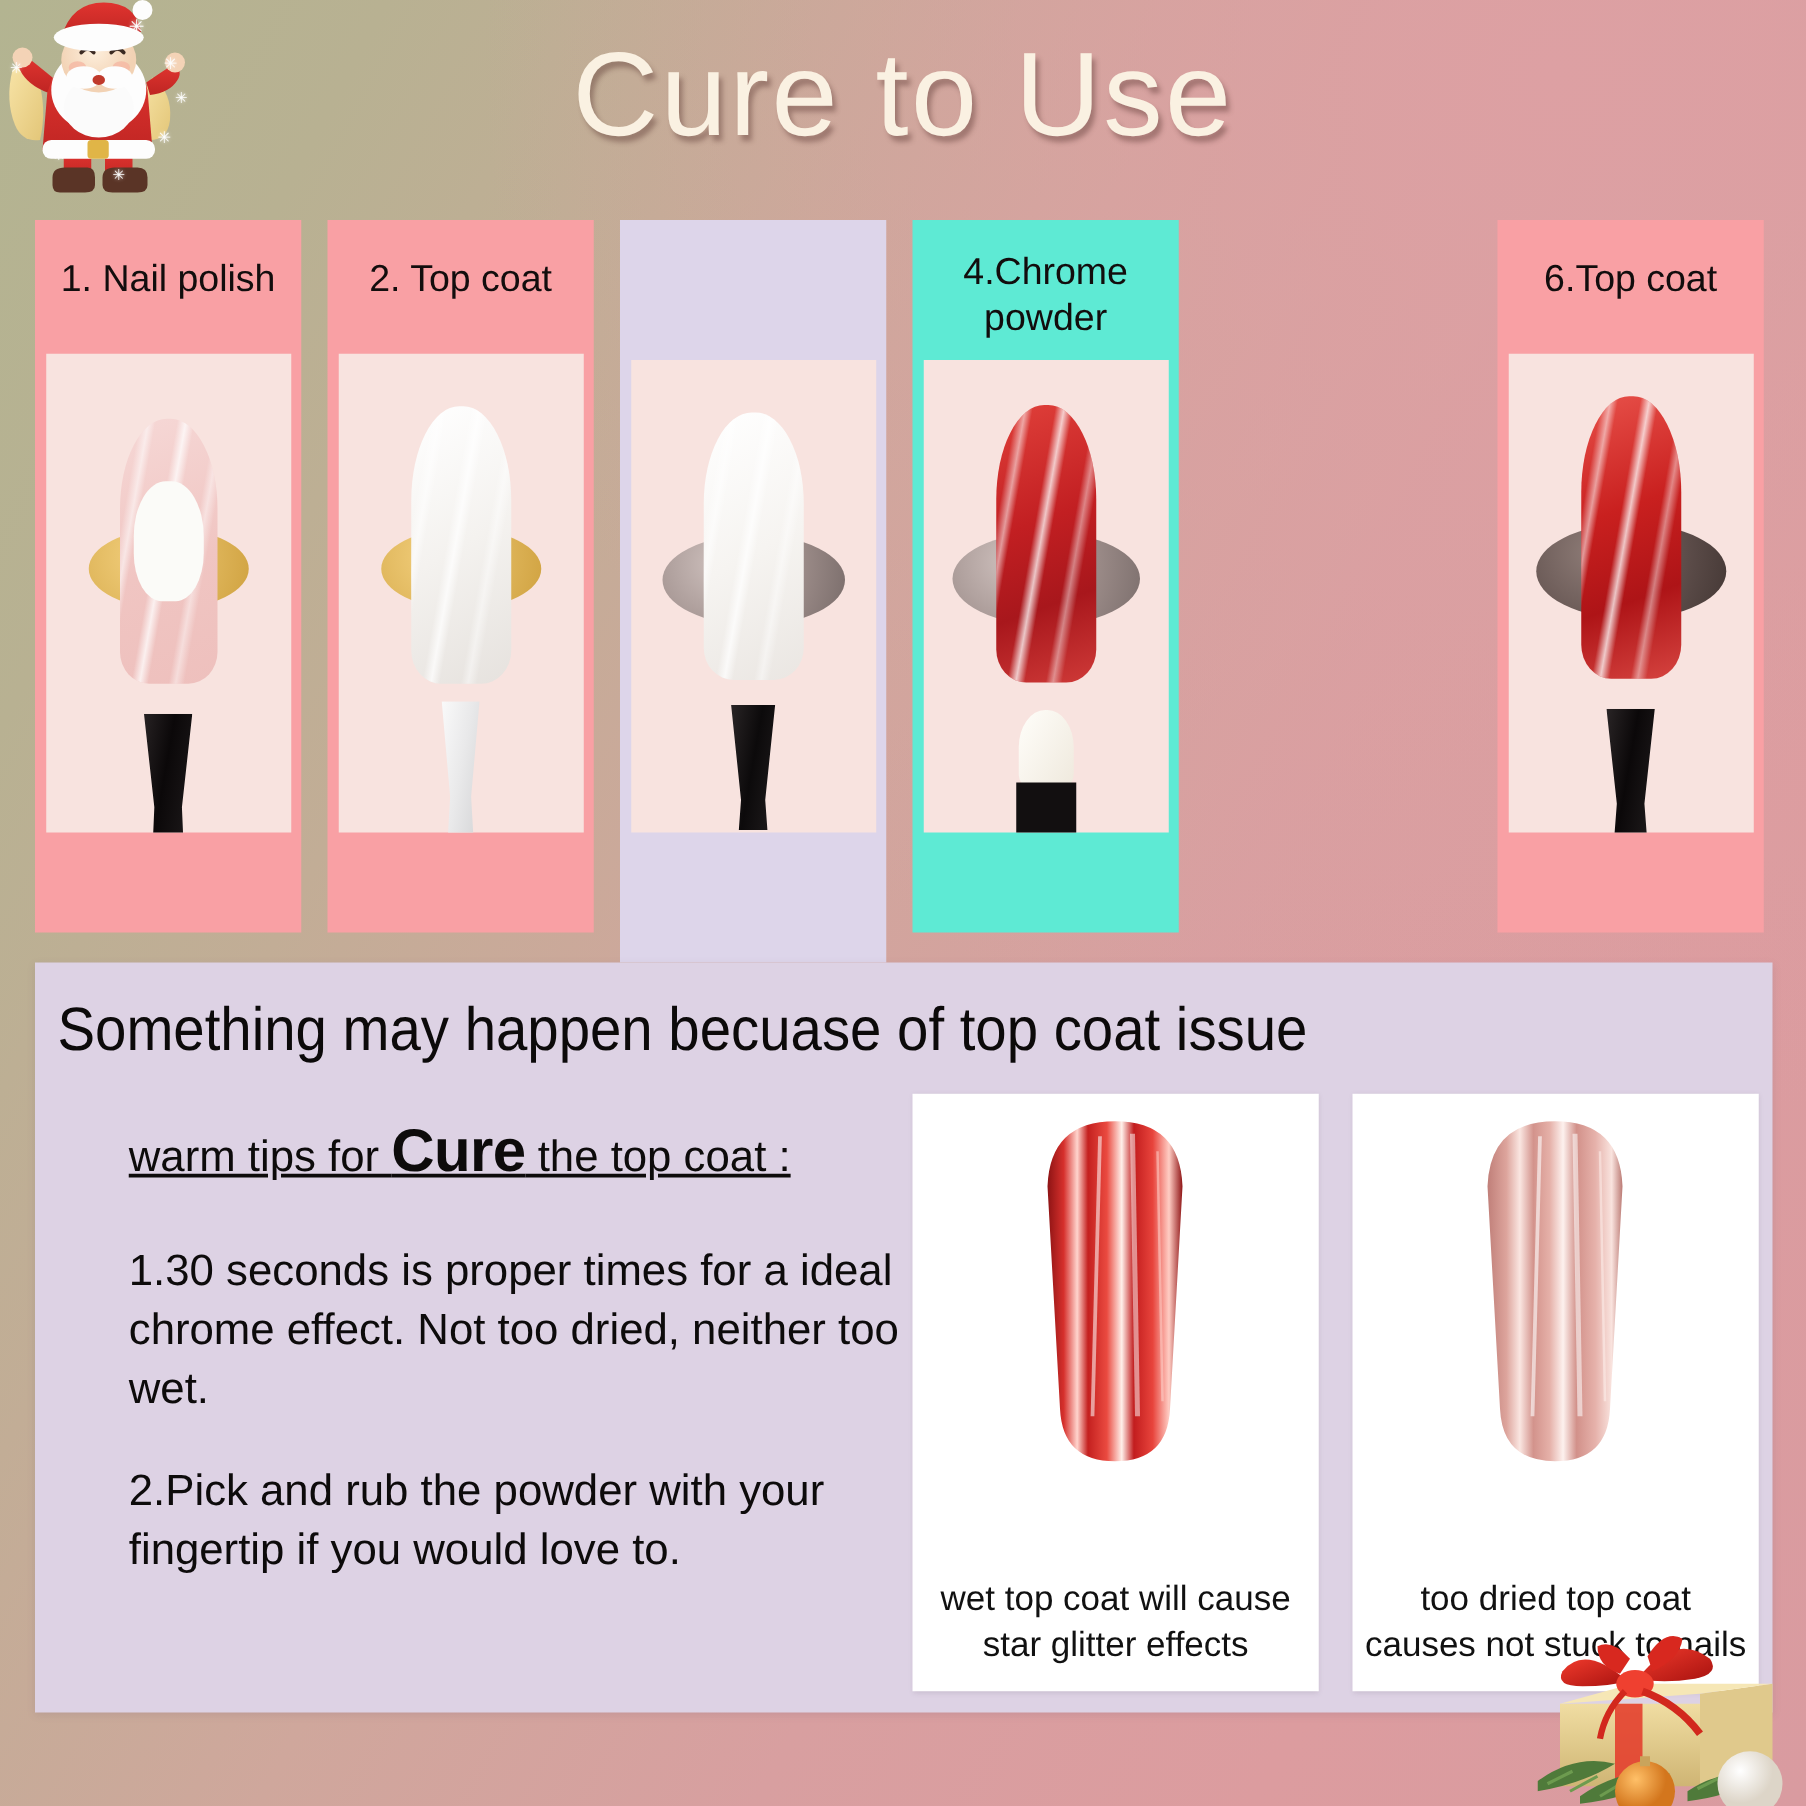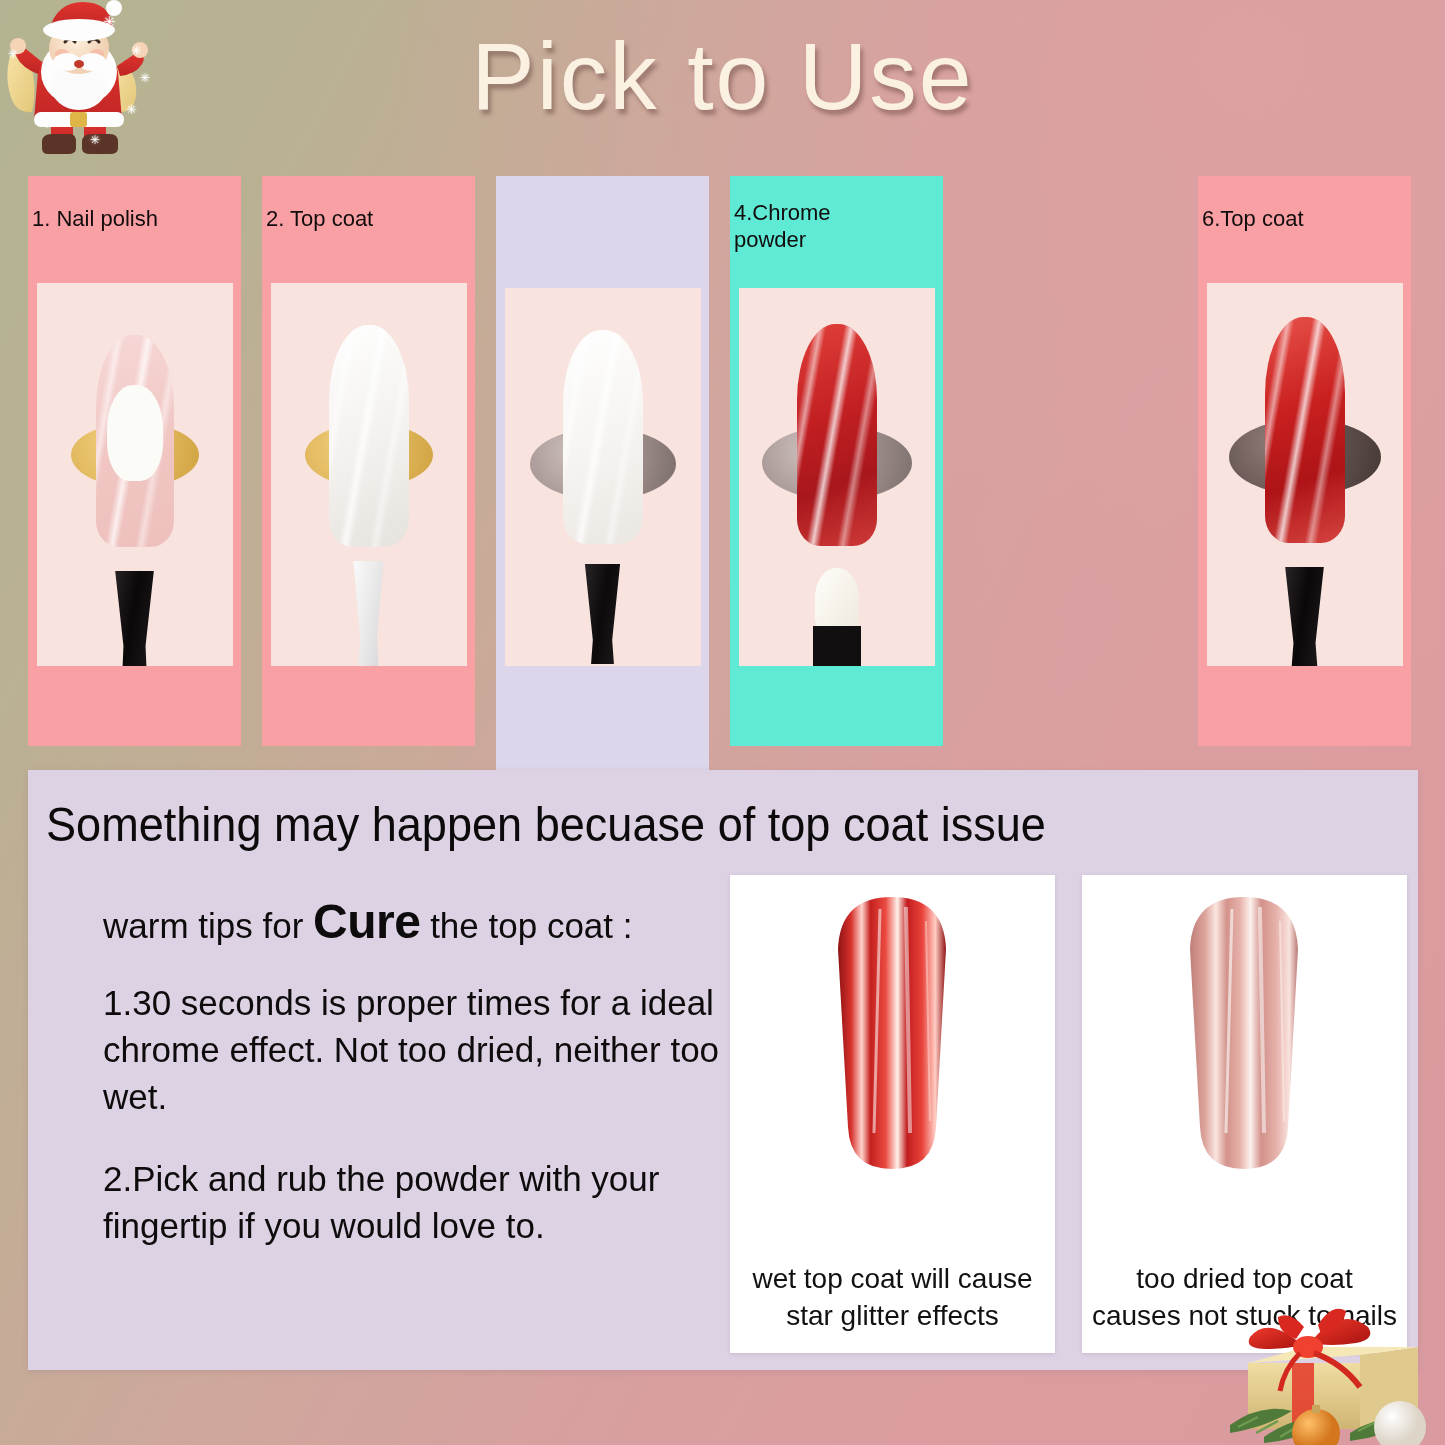--- a/index.html
+++ b/index.html
@@ -22,21 +22,21 @@
     position:absolute; left:0; top:22px; width:1445px; text-align:center;
     font-size:95px; letter-spacing:2px; color:#faf1e2; font-weight:400;
     text-shadow:3px 5px 4px rgba(90,55,50,.42);
   }
 
   
   .steps { position:absolute; left:28px; top:176px; width:1390px; height:594px; }
   .card { position:absolute; top:0; }
   .card .cap {
     position:absolute; left:0; top:0; width:100%;
-    text-align:left; color:#120d0d; font-size:22px; line-height:1.22;
+    text-align:center; color:#120d0d; font-size:30px; line-height:1.22;
     padding:30px 4px 0; font-weight:400;
   }
   .card .cap.two-line { padding-top:24px; }
   .photo {
     position:absolute; left:50%; transform:translateX(-50%);
     background:#f8e3df; overflow:hidden;
   }
 
   
   .nail {
@@ -64,21 +64,21 @@
     box-shadow:0 2px 6px rgba(120,100,120,.18);
   }
   .panel-title {
     position:absolute; left:18px; top:26px; width:1360px;
     font-size:49px; color:#0c0a0a; white-space:nowrap;
     font-family:"Liberation Sans Narrow","Liberation Sans", sans-serif;
     transform:scaleX(.92); transform-origin:left center; letter-spacing:0px;
   }
   .tips { position:absolute; left:75px; top:120px; width:620px;
           color:#0d0b0b; font-size:35px; line-height:1.35; }
-  .tips .lead { margin-bottom:24px; }
+  .tips .lead { margin-bottom:38px;text-decoration:underline; }
   .tips .cure { font-size:48px; font-weight:bold; letter-spacing:-.5px; }
   .tips p { margin-bottom:34px; }
 
   .compare { position:absolute; top:105px; }
   .compare .shot {
     background:#ffffff; width:100%; height:100%; position:relative;
     box-shadow:0 1px 4px rgba(120,100,120,.2);
   }
   .compare .cc {
     position:absolute; left:0; right:0; bottom:18px; text-align:center;
@@ -147,21 +147,21 @@
   </svg>
   <span class="flake" style="left:99px;top:14px;">✳</span>
   <span class="flake" style="left:127px;top:44px;font-size:13px;">✳</span>
   <span class="flake" style="left:136px;top:72px;font-size:12px;">✳</span>
   <span class="flake" style="left:4px;top:48px;font-size:12px;">✳</span>
   <span class="flake" style="left:122px;top:103px;font-size:13px;">✳</span>
   <span class="flake" style="left:38px;top:118px;font-size:12px;">✳</span>
   <span class="flake" style="left:86px;top:134px;font-size:12px;">✳</span>
 </div>
 
-<div class="title">Pick to Use</div>
+<div class="title">Cure to Use</div>
 
 <div class="steps">
 
   <div class="card" style="left:0px;width:213px;height:570px;background:#f9a0a4;">
     <div class="cap">1. Nail polish</div>
     <div class="photo" style="top:107px;width:196px;height:383px;">
       <div class="blob" style="top:140px;width:128px;height:64px;background:radial-gradient(circle at 35% 35%,#f3d07e,#cfa13f);"></div>
       <div class="nail" style="top:52px;width:78px;height:212px;background:linear-gradient(160deg,#f6d8d6,#f0c5c2 55%,#eec0bd);">
       </div>
       <div style="position:absolute;left:50%;transform:translateX(-50%);top:102px;width:56px;height:96px;border-radius:46% 46% 40% 40%;background:#fbfbf8;"></div>

